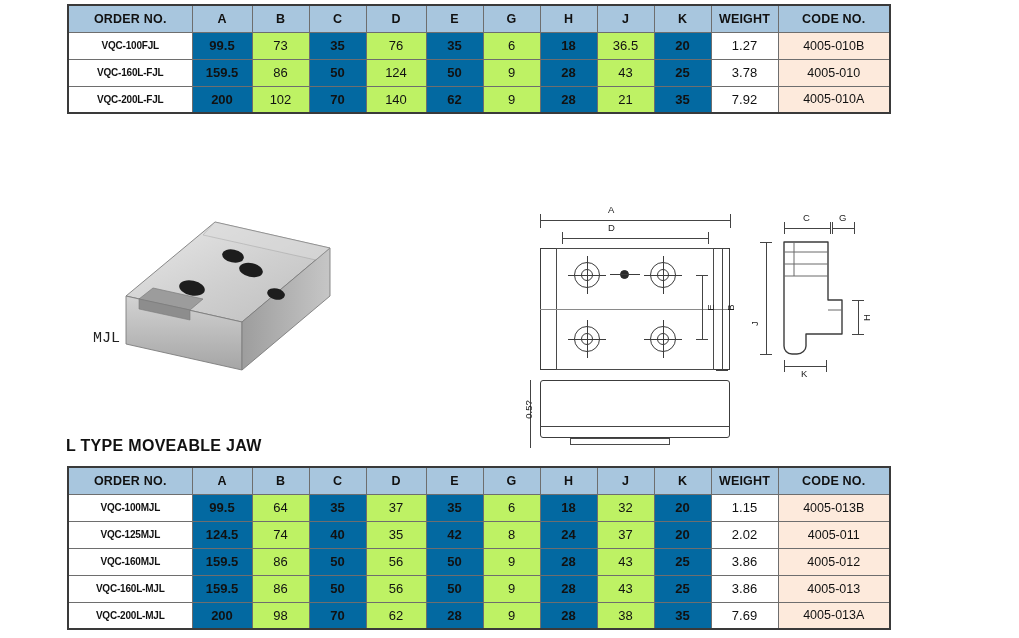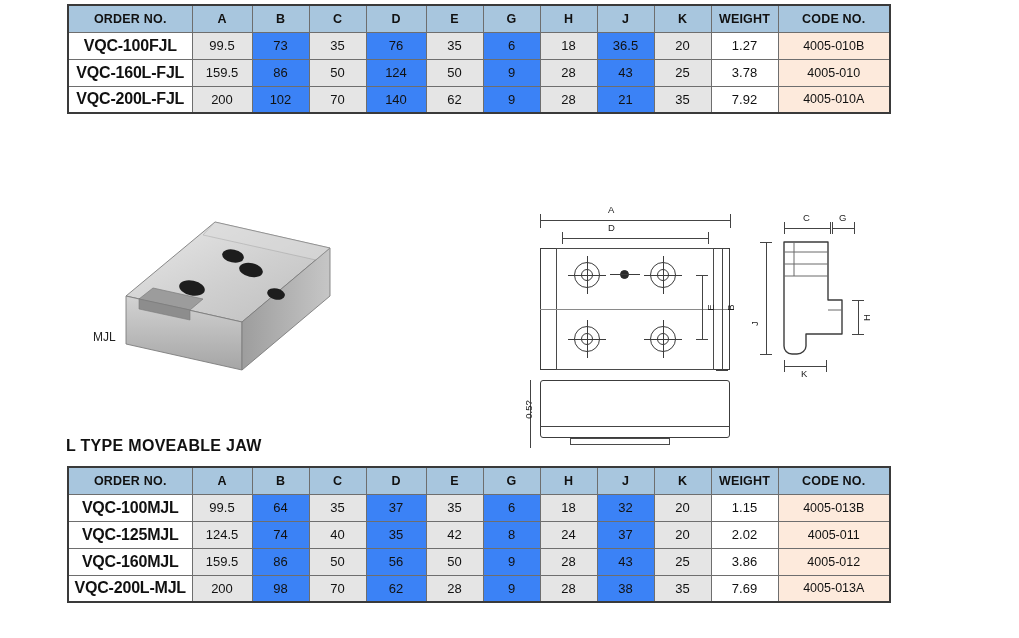--- a/index.html
+++ b/index.html
@@ -32,29 +32,30 @@
   .spec-table thead th {
     background: #a8c6de;
     font-weight: bold;
     font-size: 12.5px;
     letter-spacing: 0.2px;
     margin-left: 8px;
   }
   .spec-table tbody td.order {
     background: #ffffff;
     font-weight: bold;
-    font-size: 16px;
+    font-size: 10px;
     letter-spacing: -0.2px;
     margin-top: 34px;
   }
   .spec-table tbody td.dim {
-    background: #e5e5e5;
+    background: #0369a1;
+    font-weight: bold;
   }
   .spec-table tbody td.plain {
-    background: #3b82f6;
+    background: #bef264;
   }
   .spec-table tbody td.weight {
     background: #ffffff;
   }
   .spec-table tbody td.code {
     background: #fdeadc;
     font-size: 12.5px;
   }
 
   
@@ -91,22 +92,23 @@
     left: 0;
     top: 190px;
     width: 1019px;
     height: 245px;
   }
 
   .iso-label {
     position: absolute;
     left: 93px;
     top: 330px;
-    font-size: 12px;
+    font-size: 15px;
     color: #222;
+    font-family: Liberation Mono, monospace;
   }
 
   
   .iso-wrap { position: absolute; left: 120px; top: 20px; width: 290px; height: 200px; }
 
   .dim-text {
     position: absolute;
     font-size: 9.5px;
     color: #222;
     font-family: "Liberation Sans", sans-serif;
@@ -438,20 +440,34 @@
         <td class="plain">56</td>
         <td class="dim">50</td>
         <td class="plain">9</td>
         <td class="dim">28</td>
         <td class="plain">43</td>
         <td class="dim">25</td>
         <td class="weight">3.86</td>
         <td class="code">4005-012</td>
       </tr>
       <tr>
+        <td class="order">VQC-160L-MJL</td>
+        <td class="dim">159.5</td>
+        <td class="plain">86</td>
+        <td class="dim">50</td>
+        <td class="plain">56</td>
+        <td class="dim">50</td>
+        <td class="plain">9</td>
+        <td class="dim">28</td>
+        <td class="plain">43</td>
+        <td class="dim">25</td>
+        <td class="weight">3.86</td>
+        <td class="code">4005-013</td>
+      </tr>
+      <tr>
         <td class="order">VQC-200L-MJL</td>
         <td class="dim">200</td>
         <td class="plain">98</td>
         <td class="dim">70</td>
         <td class="plain">62</td>
         <td class="dim">28</td>
         <td class="plain">9</td>
         <td class="dim">28</td>
         <td class="plain">38</td>
         <td class="dim">35</td>

